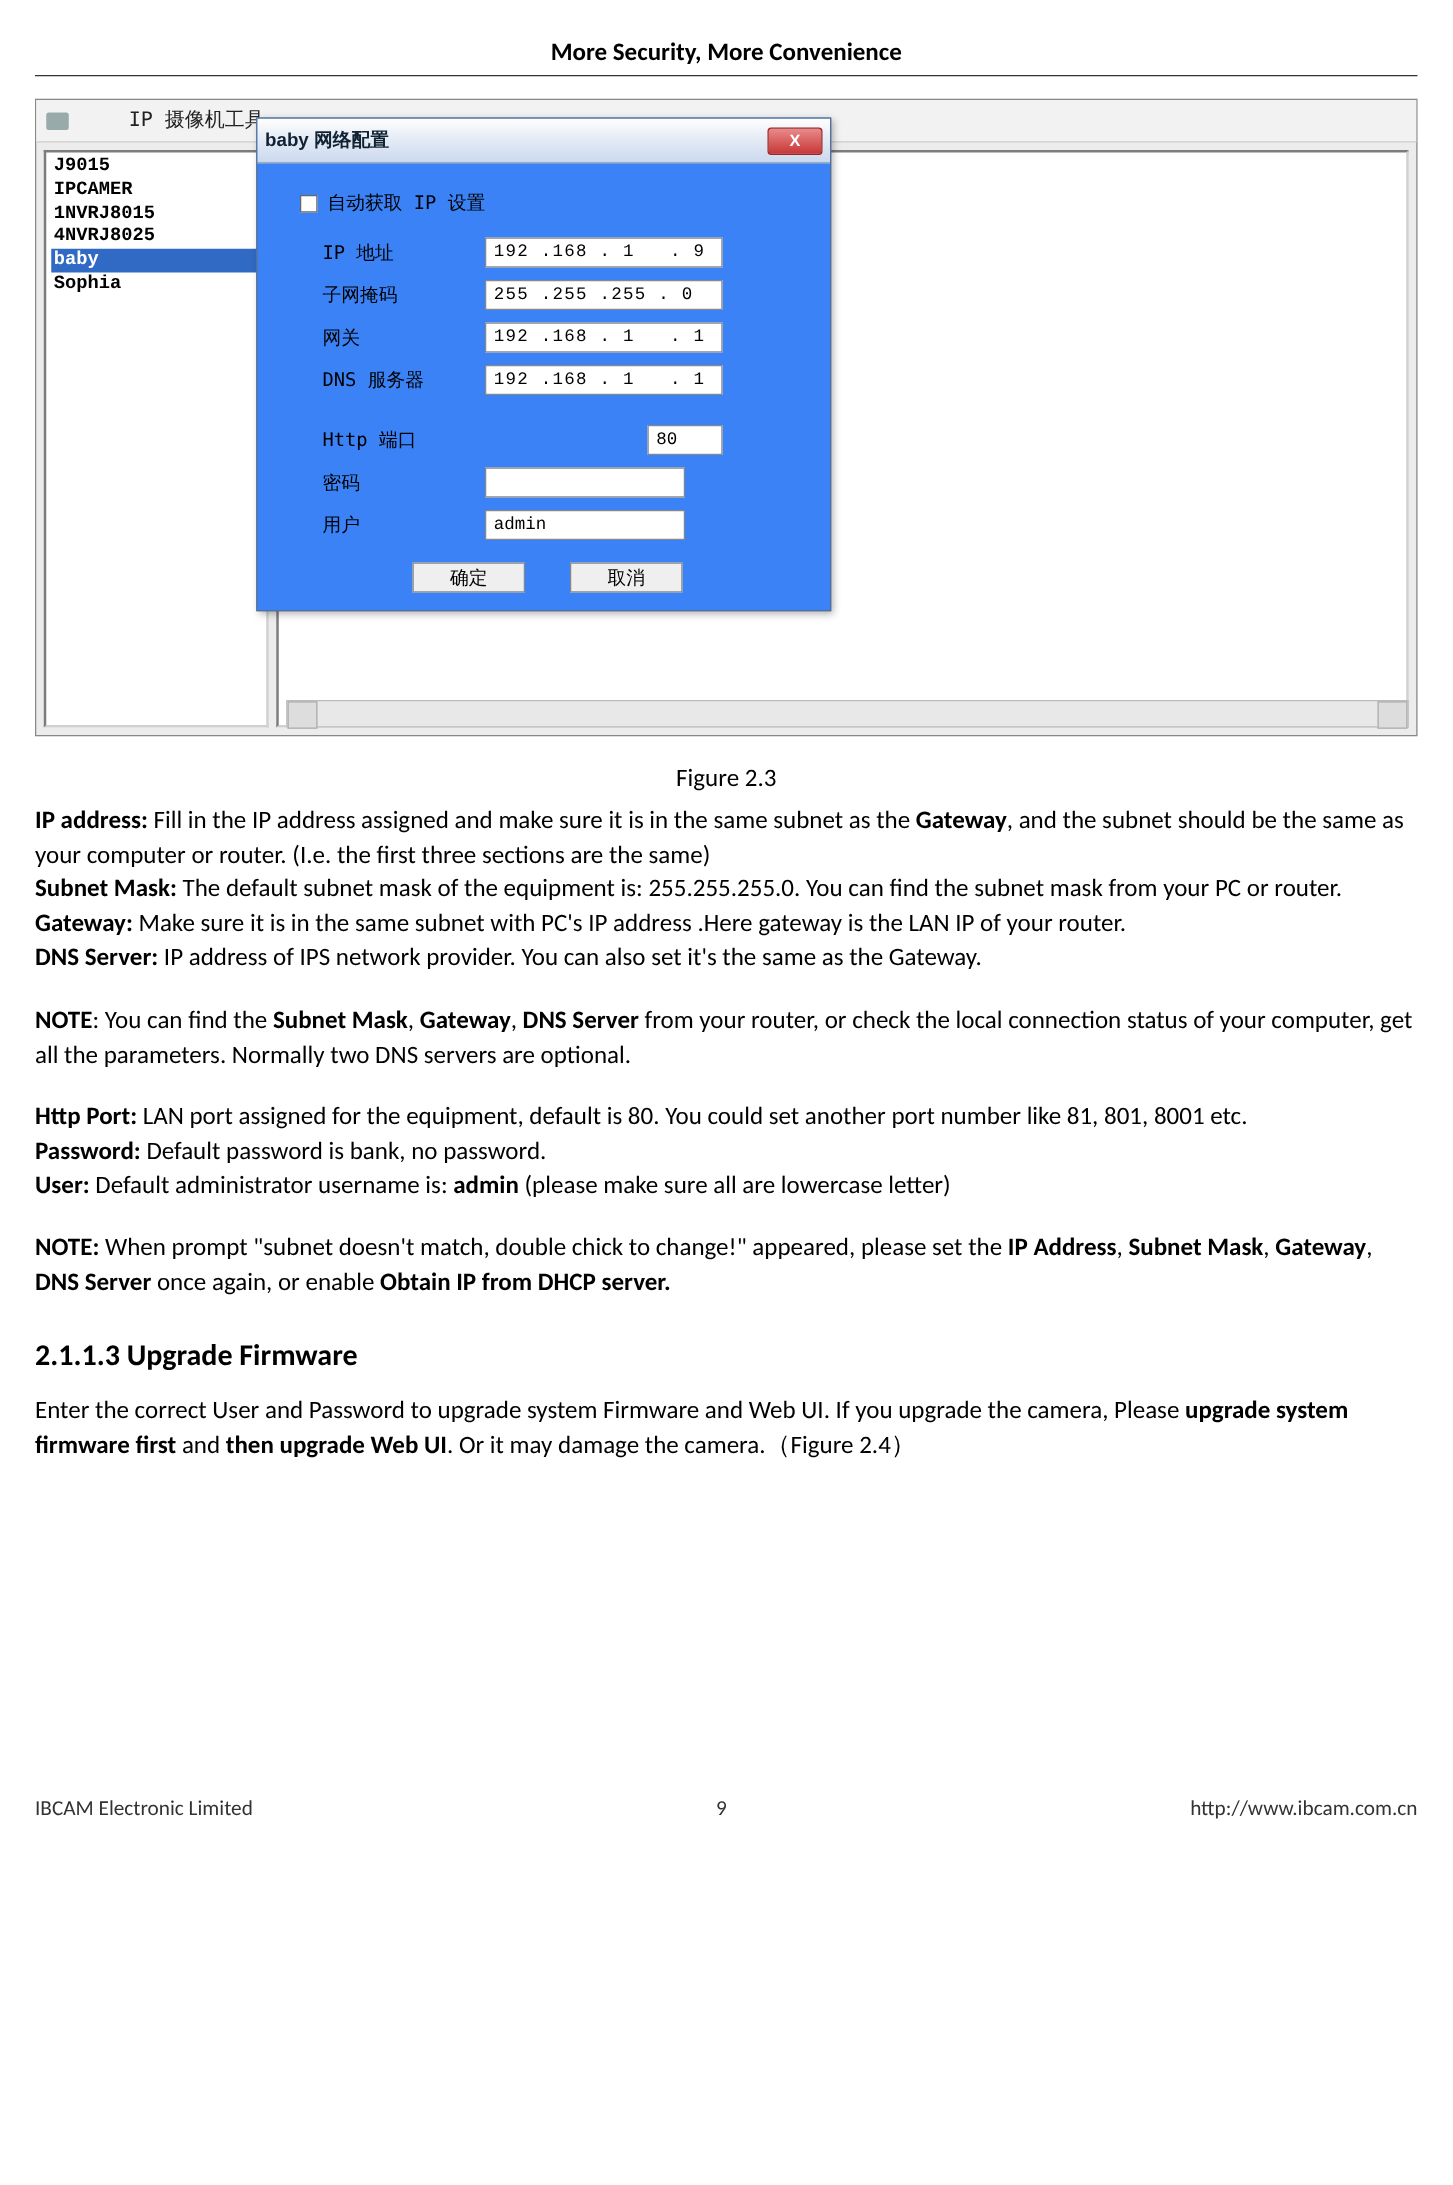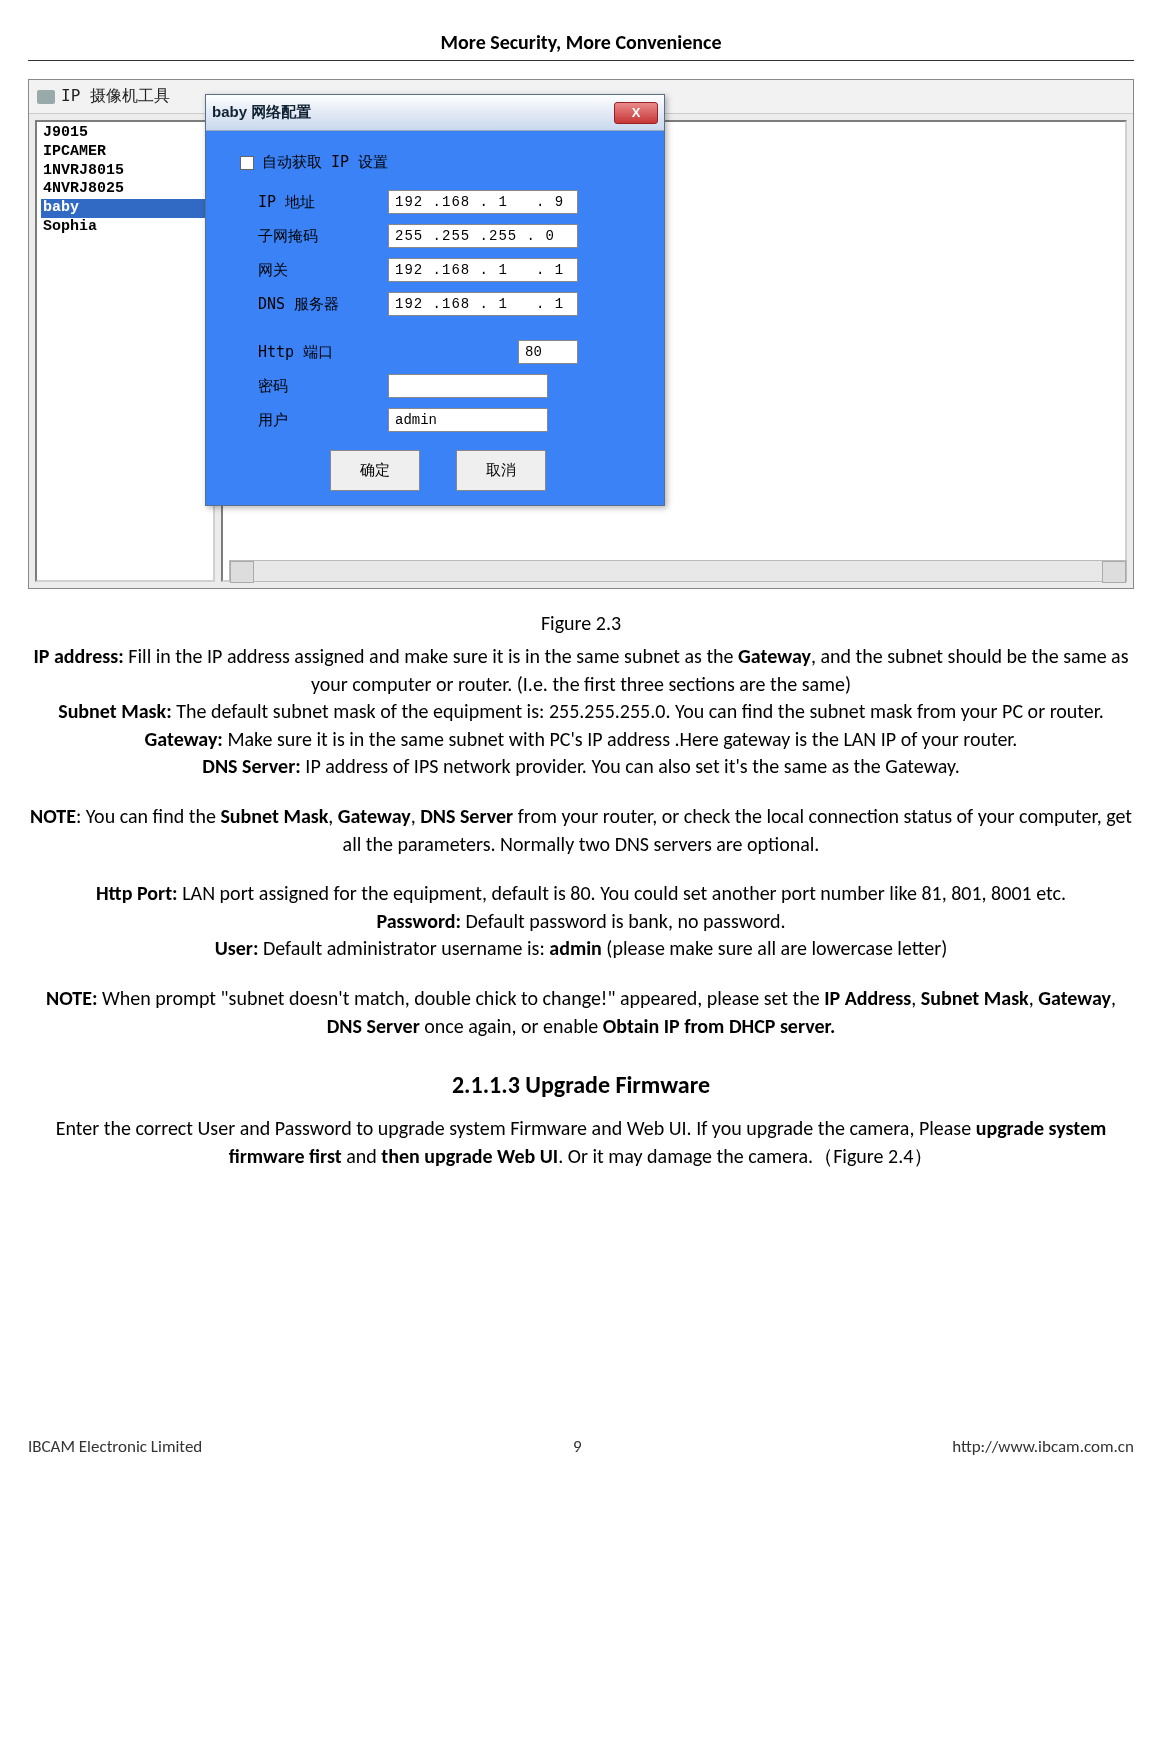--- a/index.html
+++ b/index.html
@@ -2,47 +2,47 @@
 <html><head>
   <meta charset="utf-8">
   <style>
     * { box-sizing: border-box; margin: 0; padding: 0; }
     body { width: 1162px; margin:0 auto; background:#fff; font-family:"Calibri","Arial",sans-serif; color:#000; }
     .page { padding: 30px 28px 20px 28px; }
     .page-header { text-align:center; font-weight:bold; font-size:20px; padding-bottom:6px; border-bottom:1px solid #333; margin-bottom:18px;}
     .screenshot-area { border:1px solid #888; background:#ececec; position:relative; height:510px; margin-bottom:10px;}
     .tool-title-bar { height:34px; background:#f2f2f2; display:flex; align-items:center; padding:0 8px; border-bottom:1px solid #ccc;}
     .tool-icon { width:18px; height:14px; background:#9aa; border-radius:2px; margin-right:6px; display:inline-block;}
-    .tool-title { font-family:"SimSun","MS Sans Serif",monospace; font-size:16px; color:#222;}
+    .tool-title { font-family:"SimSun","MS Sans Serif",monospace; font-size:16px; color:#222;margin-left:42px;}
     .tool-body { display:flex; position:relative; height:calc(100% - 34px);}
     .left-list { width:180px; background:#fff; border:2px inset #d0d0d0; margin:6px; padding:2px 4px; font-family:"Courier New",monospace; font-size:15px; font-weight:bold; line-height:1.25;}
     .left-list div { padding:0 2px; }
     .left-list .selected { background:#316ac5; color:#fff;}
     .right-pane { flex:1; background:#fff; border:2px inset #d0d0d0; margin:6px 6px 6px 0; position:relative;}
     .dialog { position:absolute; left:-18px; top:-28px; width:460px; background:#3b82f6; border:1px solid #5a6f8a; box-shadow:2px 2px 6px rgba(0,0,0,0.3);}
     .dialog-titlebar { height:36px; background:linear-gradient(180deg,#fefefe 0%,#e8eef7 40%,#cad8ee 100%); display:flex; align-items:center; padding:0 6px; border-bottom:1px solid #9ab;}
     .dialog-title { flex:1; font-family:"SimSun",sans-serif; font-size:15px; font-weight:bold; color:#123;}
     .close-btn { width:44px; height:22px; background:linear-gradient(180deg,#e98a8a,#c83636); border:1px solid #9a2222; border-radius:3px; display:flex; align-items:center; justify-content:center; color:#fff; font-weight:bold; font-family:Arial; font-size:13px;}
     .dialog-body { padding:18px 16px 14px 22px; font-family:"SimSun",monospace; font-size:15px;}
     .form-row { display:flex; align-items:center; margin-bottom:10px;}
     .form-label { width:130px;}
     .form-input { height:24px; border:1px solid #888; background:#fff; padding:0 6px; font-family:"Courier New",monospace; font-size:14px; }
     .ip-input { width:190px; letter-spacing:1px;}
     .port-input { width:60px;}
     .user-input { width:160px;}
     .checkbox-row { display:flex; align-items:center; margin:4px 0 18px 12px;}
     .chk { width:14px; height:14px; border:1px solid #666; background:#fff; margin-right:8px;}
     .dialog-buttons { display:flex; justify-content:center; gap:36px; margin-top:18px;}
-    .dlg-btn { width:90px; height:41px; background:#efefef; border:1px solid #888; font-family:"SimSun",sans-serif; font-size:15px; display:flex; align-items:center; justify-content:center;}
+    .dlg-btn { width:90px; height:24px; background:#efefef; border:1px solid #888; font-family:"SimSun",sans-serif; font-size:15px; display:flex; align-items:center; justify-content:center;}
     .scrollbar-mimic { position:absolute; right:6px; bottom:6px; height:22px; left:200px; background:#e8e8e8; border:1px solid #bbb;}
     .scrollbar-mimic::before,.scrollbar-mimic::after { content:""; position:absolute; top:0; width:22px; height:100%; background:#ddd; border:1px solid #aaa;}
     .scrollbar-mimic::before { left:0;}
     .scrollbar-mimic::after { right:0;}
     .caption { text-align:center; font-size:20px; margin:22px 0 8px 0;}
-    .body-text { font-size:20px; line-height:1.38;text-align:center; }
+    .body-text { font-size:20px; line-height:1.38; }
     .body-text p { margin-bottom:0;}
     .body-text .para-gap { height:22px;}
     h3.section { font-size:24px; font-weight:bold; margin:28px 0 14px 0;}
     .footer { display:flex; justify-content:space-between; font-size:17px; color:#333; padding:6px 0; margin-top:260px;}
   </style>
 </head>
 <body>
 
 <div class="page">
   <div class="page-header">More Security, More Convenience</div>

